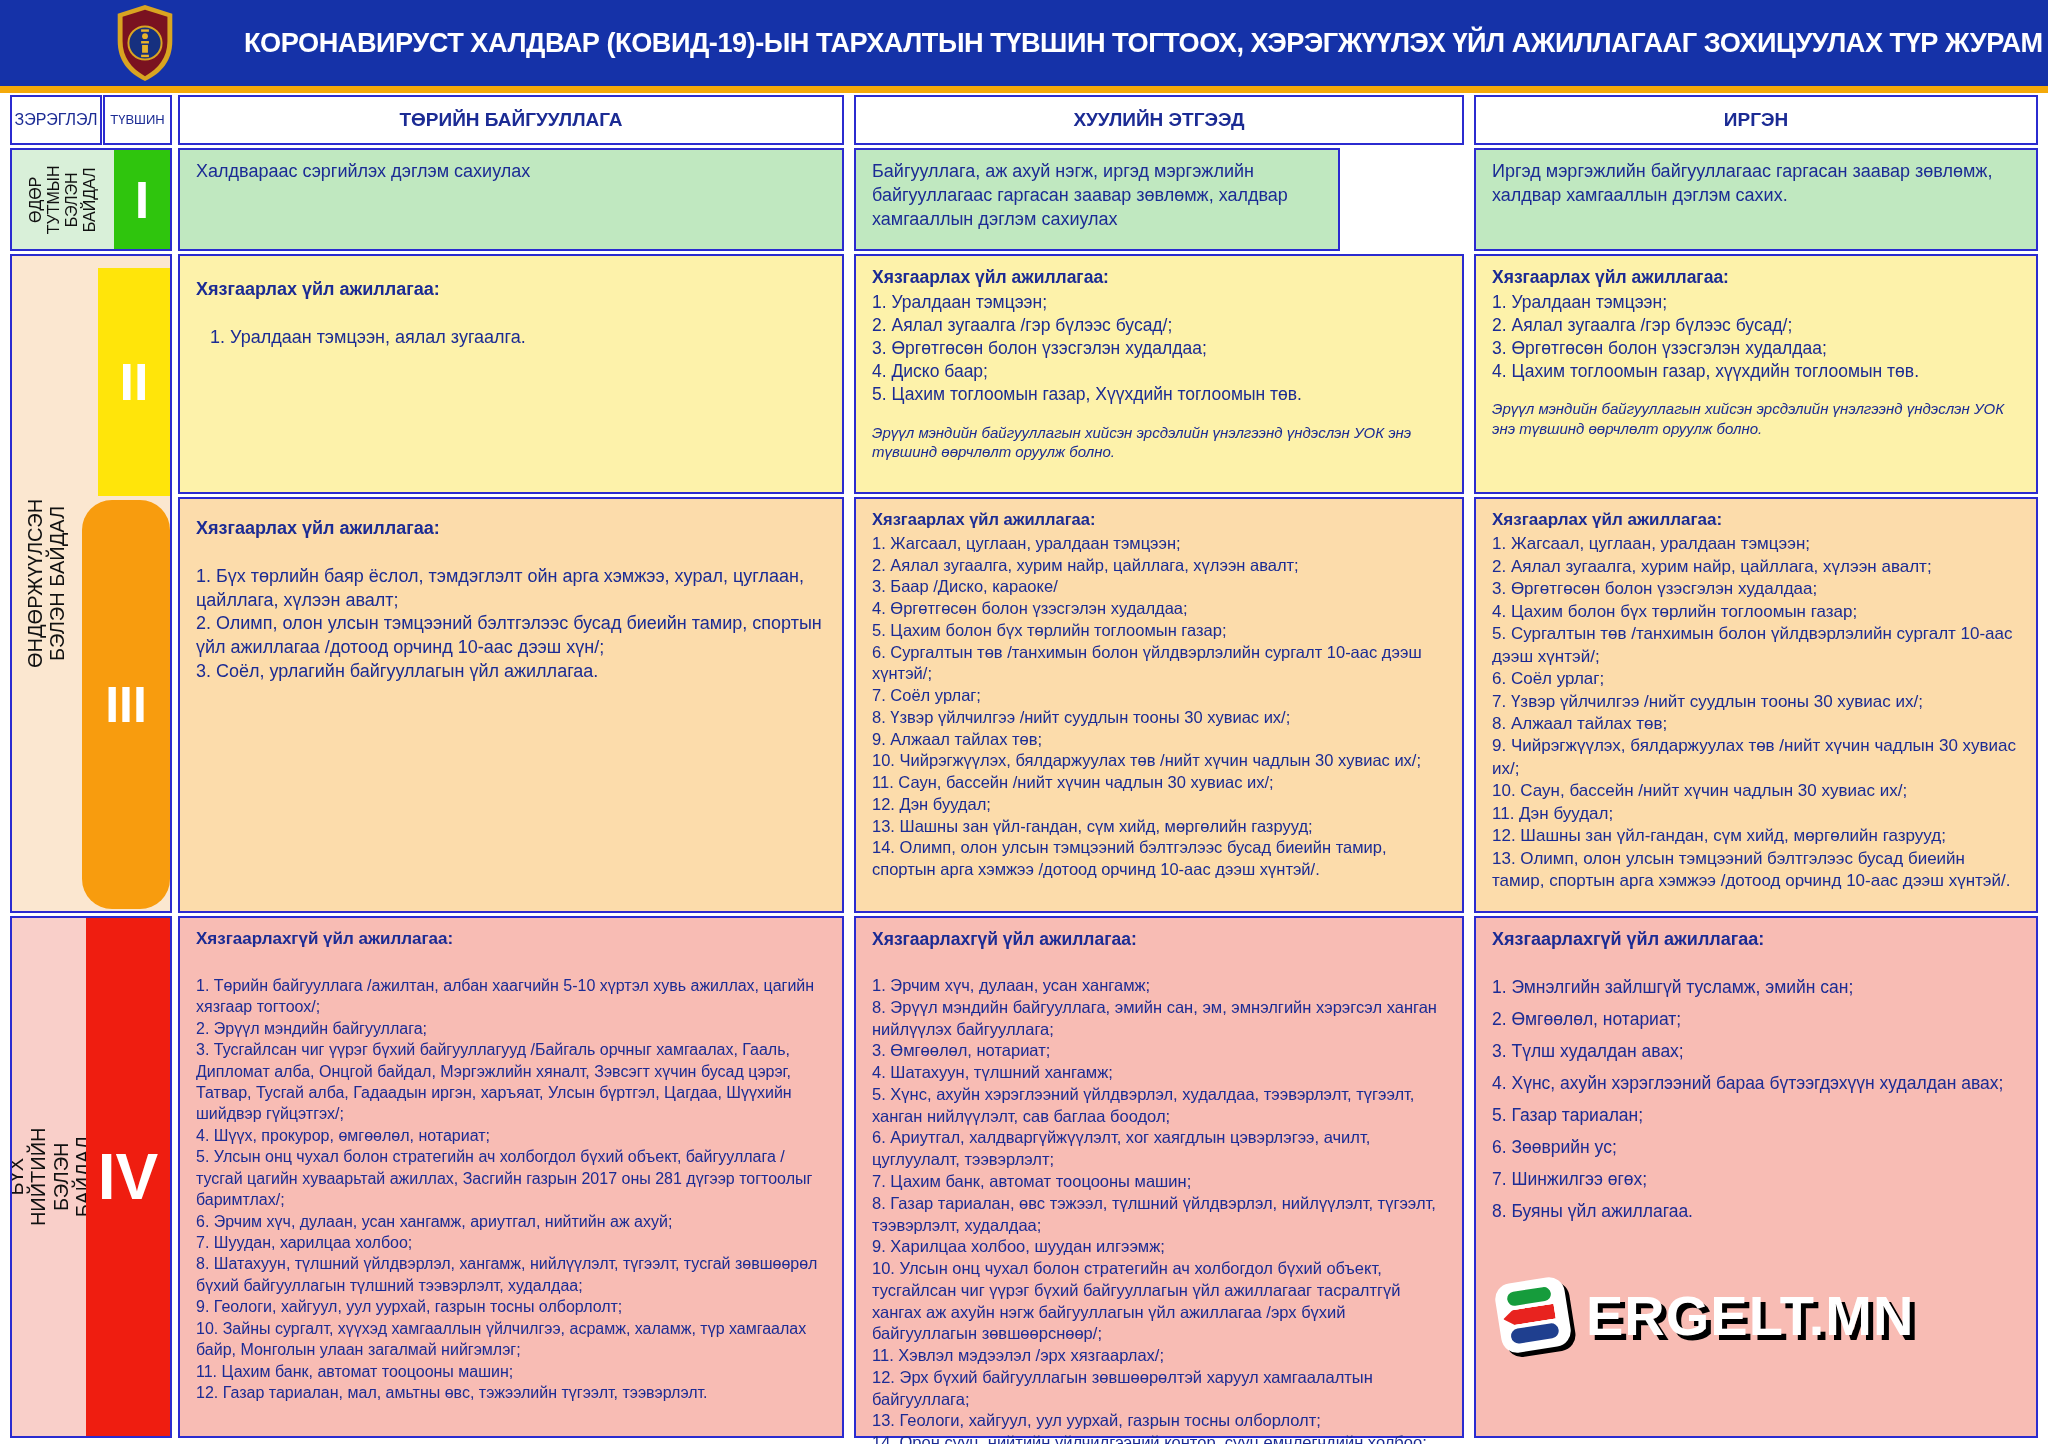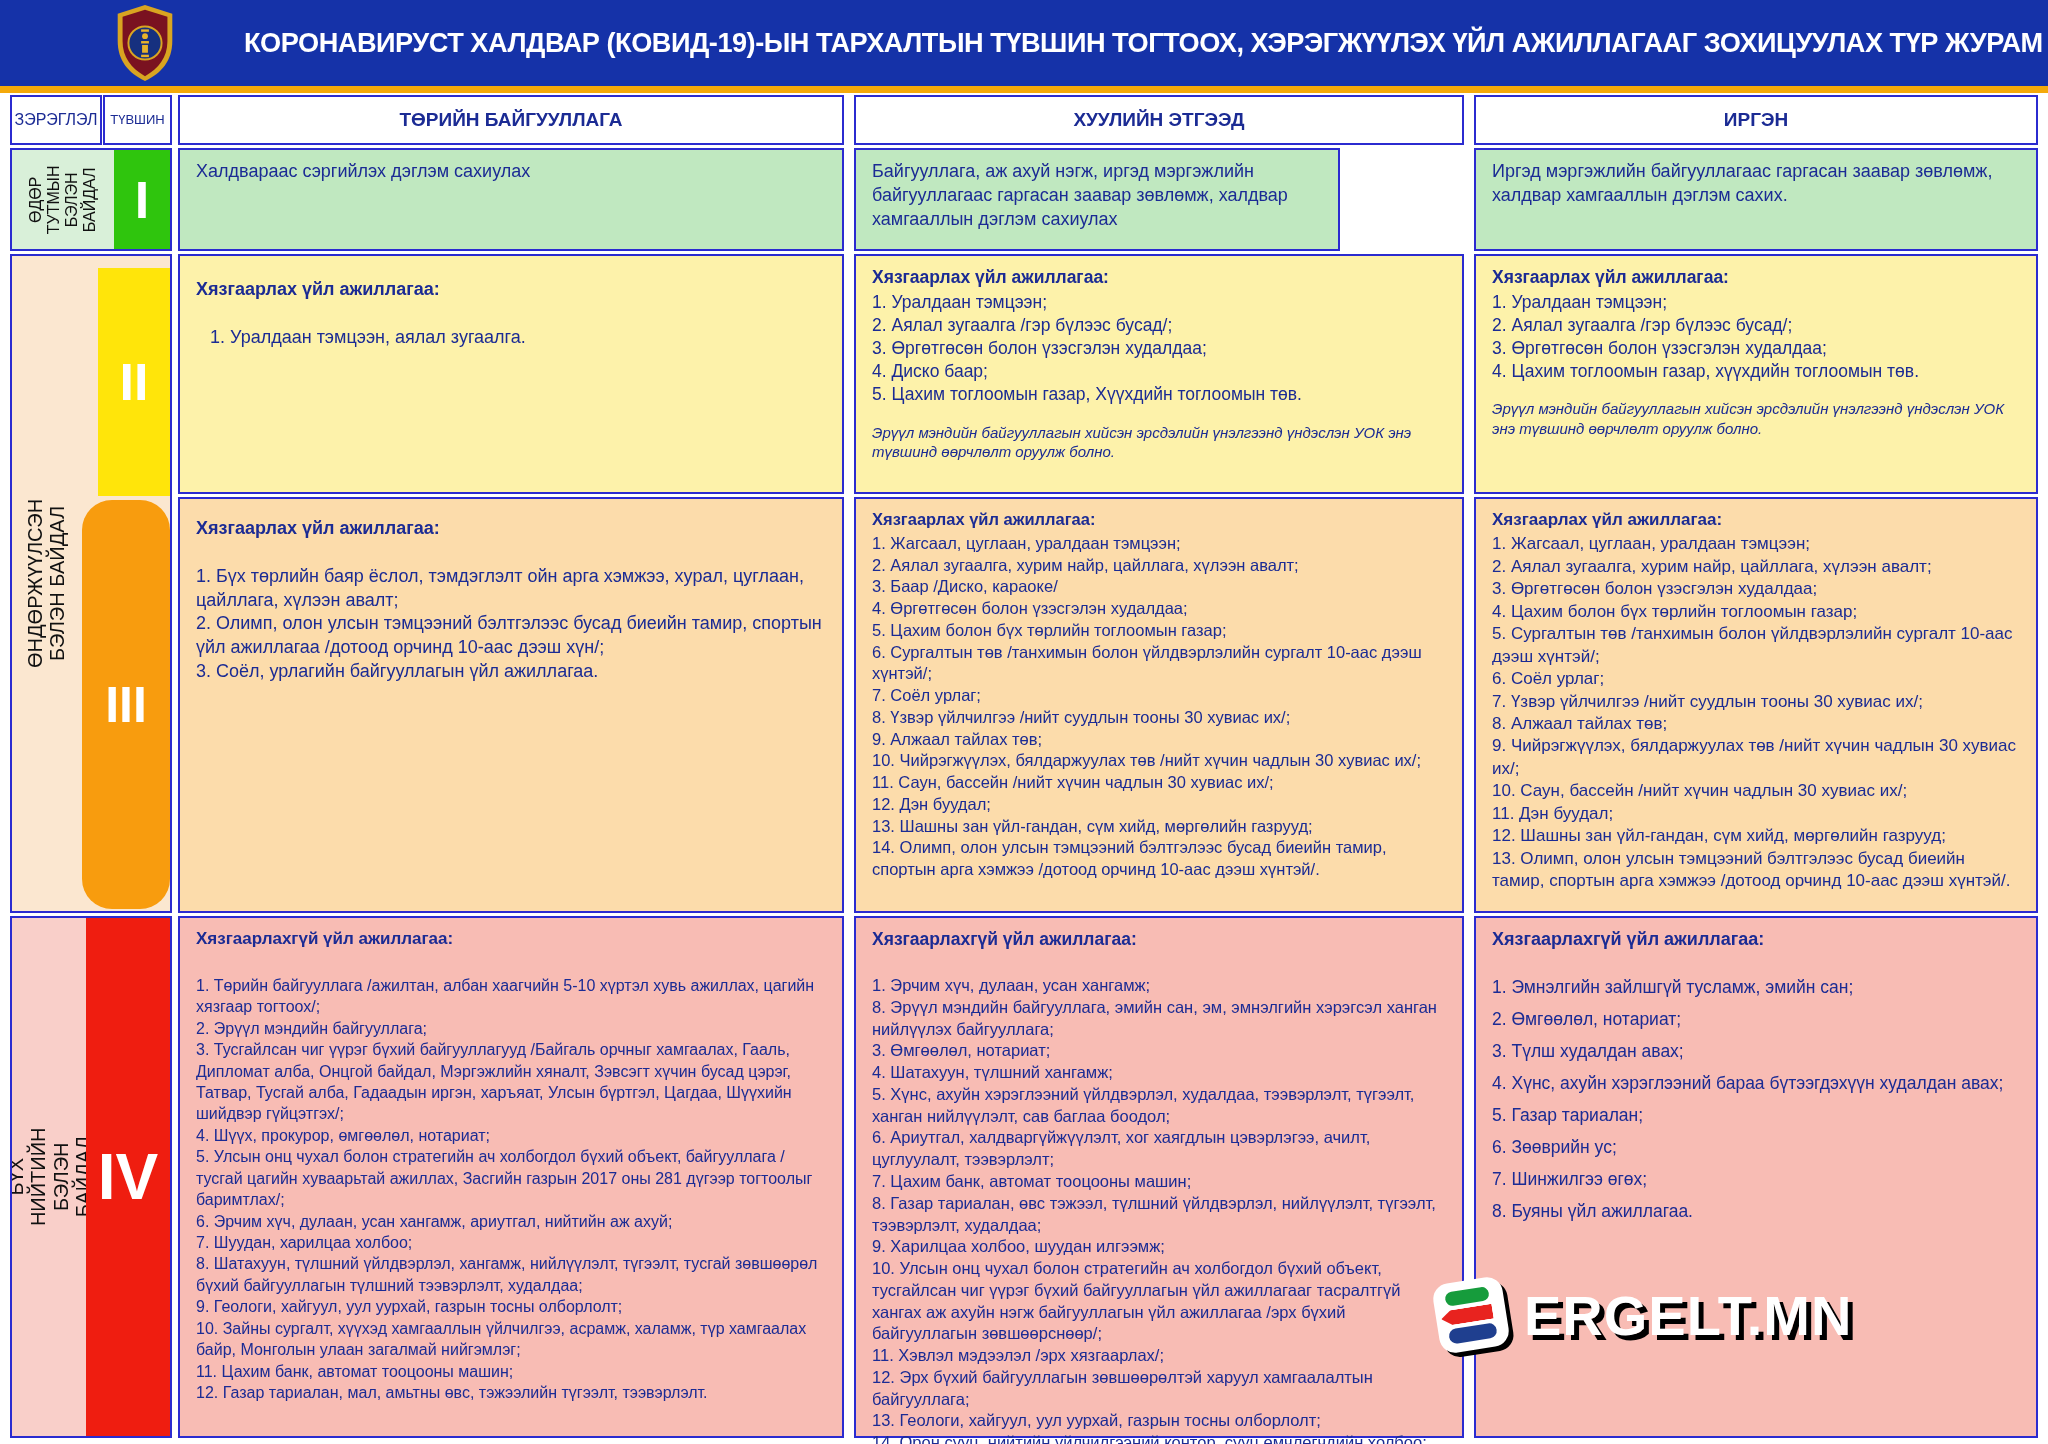--- a/index.html
+++ b/index.html
@@ -49,21 +49,21 @@
   .labelarea{position:absolute;left:0;top:0;bottom:0;display:flex;align-items:center;justify-content:center;overflow:hidden;}
   .vtext{transform:rotate(-90deg);color:#111111;text-align:center;line-height:1.12;}
   .badge{position:absolute;display:flex;align-items:center;justify-content:center;
          color:#ffffff;font-weight:bold;}
   .badge-i{right:0;top:0;bottom:0;width:56px;background:#2fc50d;font-size:52px;}
   .badge-ii{right:0;top:12px;width:72px;height:228px;background:#ffe50a;font-size:52px;}
   .badge-iii{right:0;top:244px;width:88px;height:409px;background:#f89c0e;font-size:50px;border-radius:30px;}
   .badge-iv{right:0;top:0;bottom:0;width:84px;background:#ef1d10;font-size:64px;}
 
   
-  .logo{position:absolute;left:1436px;top:1280px;display:flex;align-items:center;gap:18px;}
+  .logo{position:absolute;left:1498px;top:1280px;display:flex;align-items:center;gap:18px;}
   .mark{position:relative;width:70px;height:70px;transform:rotate(-9deg);}
   .mark-bg{position:absolute;inset:0;background:#ffffff;border-radius:16px;box-shadow:4px 5px 0 #000000;}
   .bar{position:absolute;}
   .bar-green{top:9px;left:12px;width:44px;height:14px;background:#169c3c;border-radius:8px;}
   .bar-red{top:27px;left:5px;width:52px;height:15px;background:#e8231f;
            clip-path:polygon(20% 0,100% 0,100% 100%,20% 100%,0 50%);}
   .bar-blue{top:46px;left:10px;width:48px;height:15px;background:#1f3f8f;border-radius:8px;}
   .logo-text{color:#ffffff;font-weight:800;font-size:56px;letter-spacing:1px;
              text-shadow:5px 5px 0 #000000;font-family:"Liberation Sans","DejaVu Sans",sans-serif;}
 </style>

